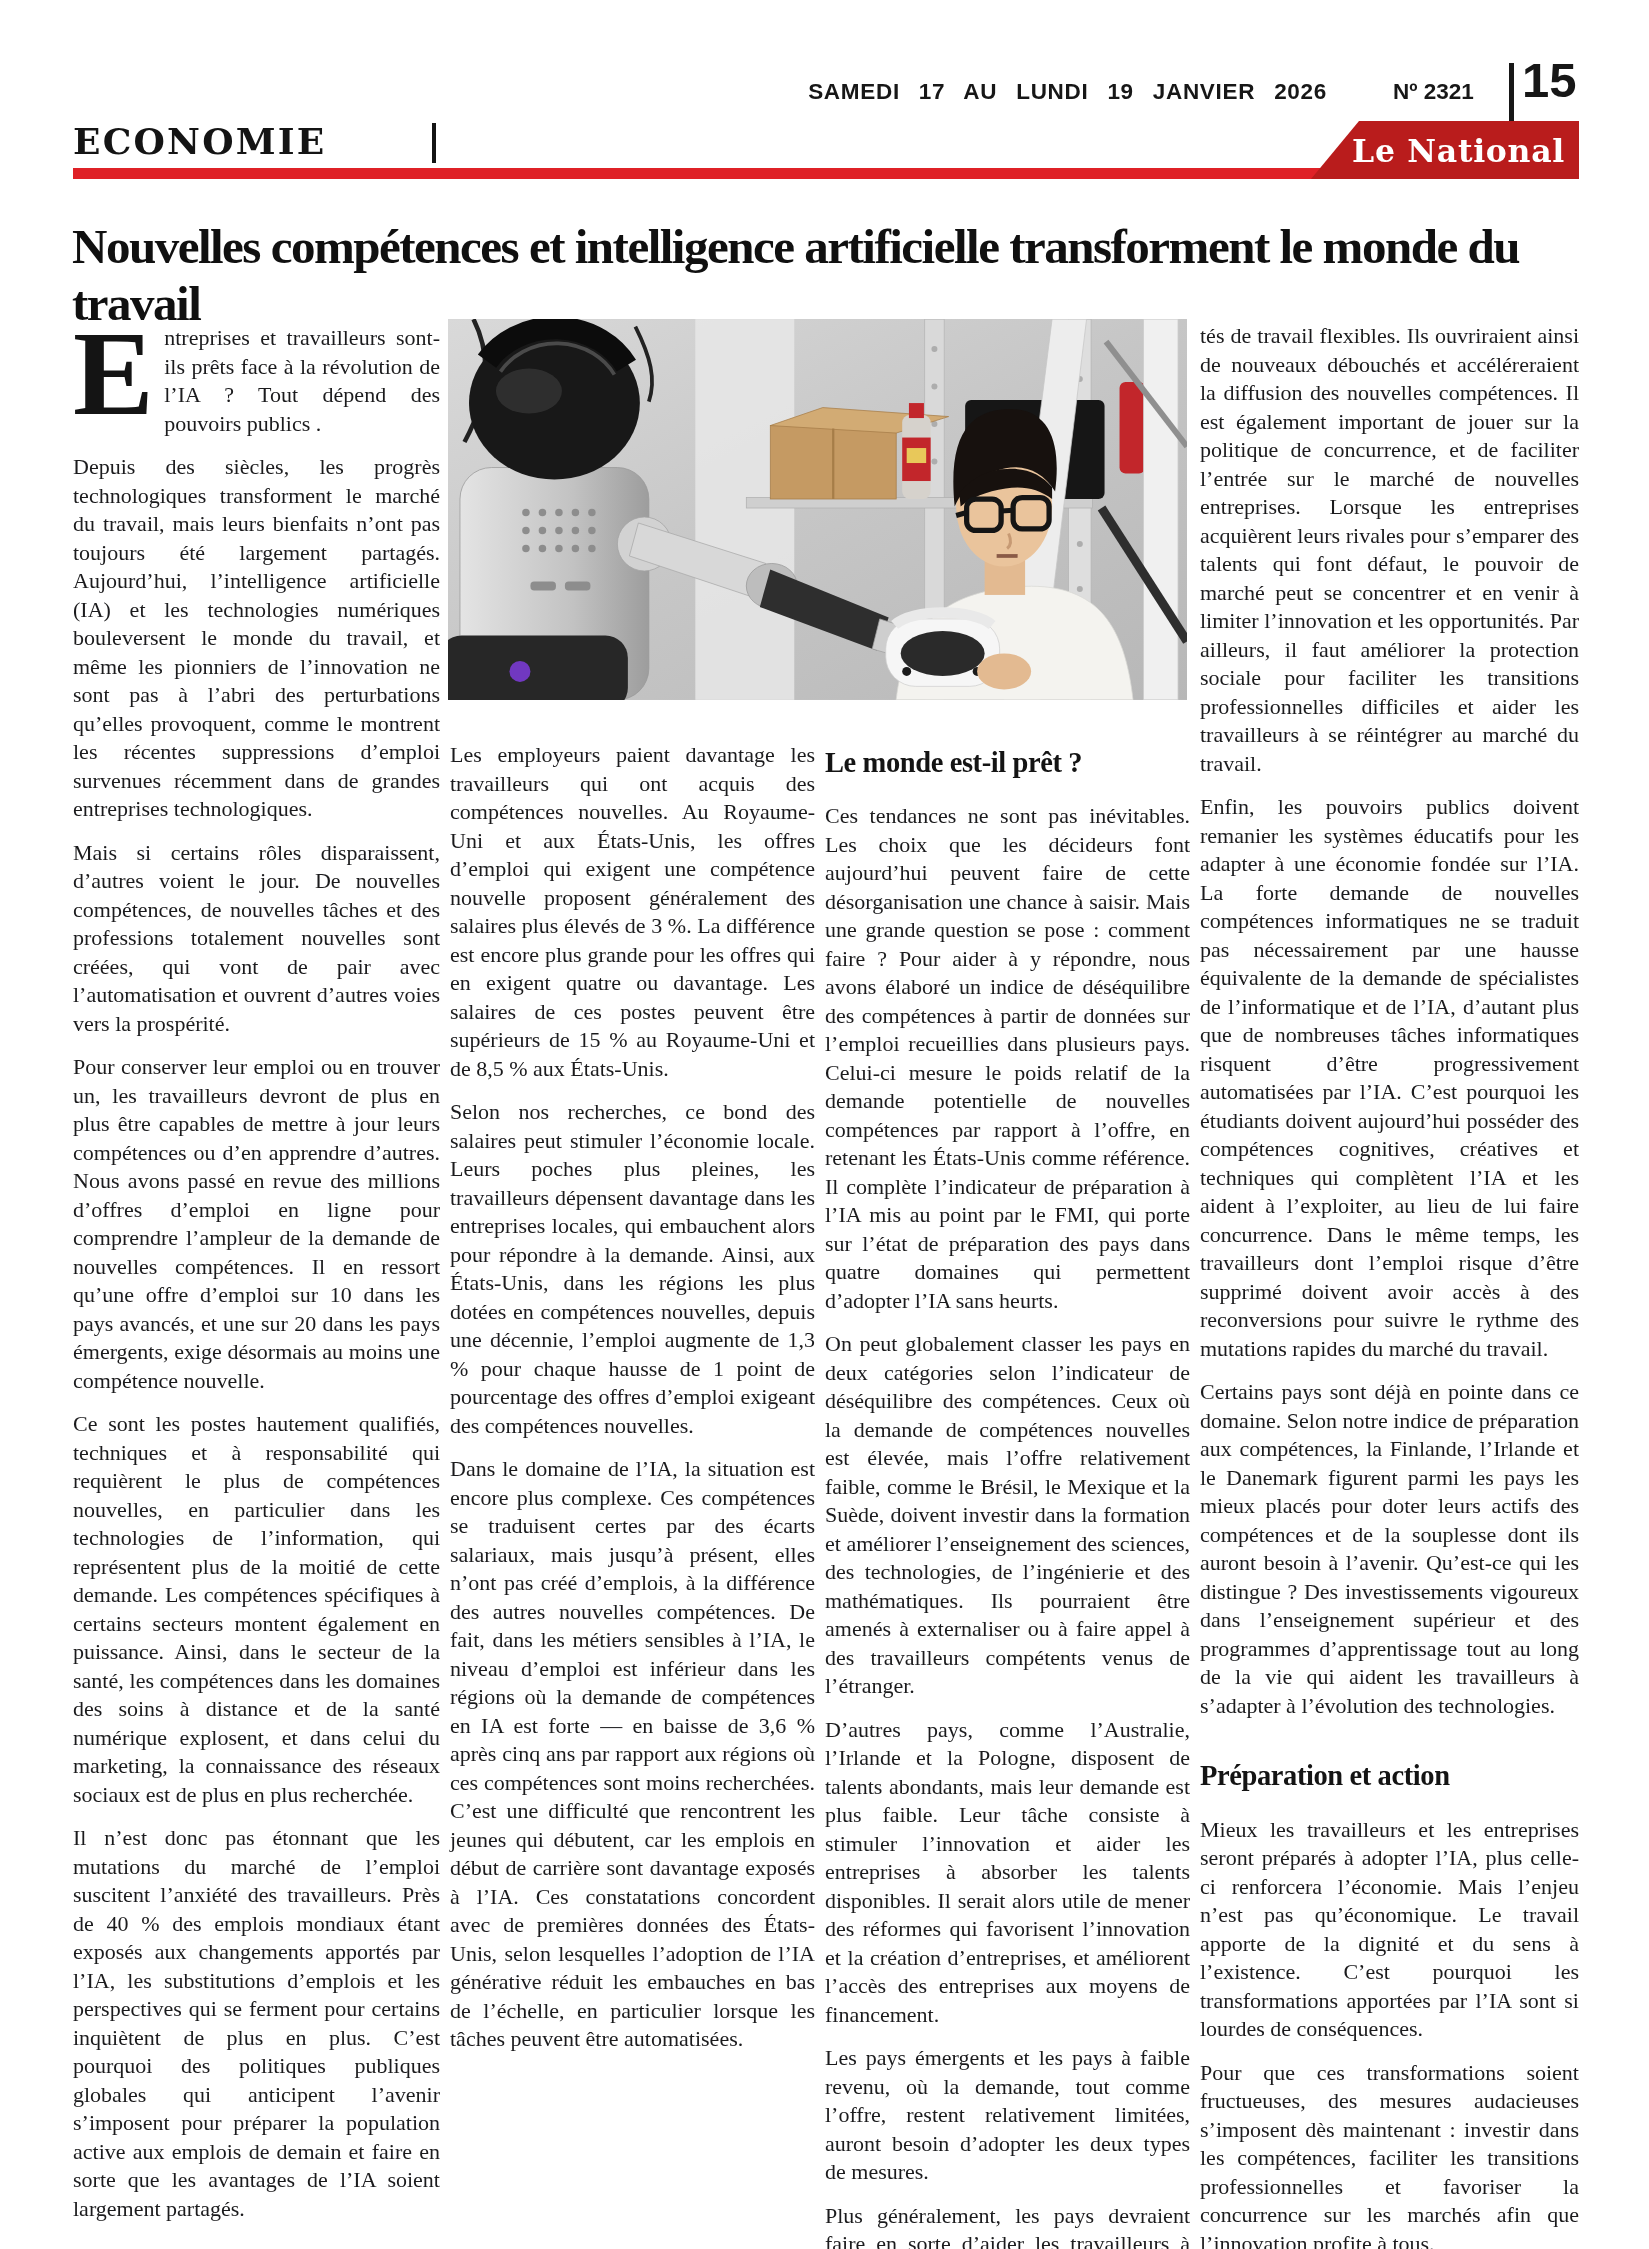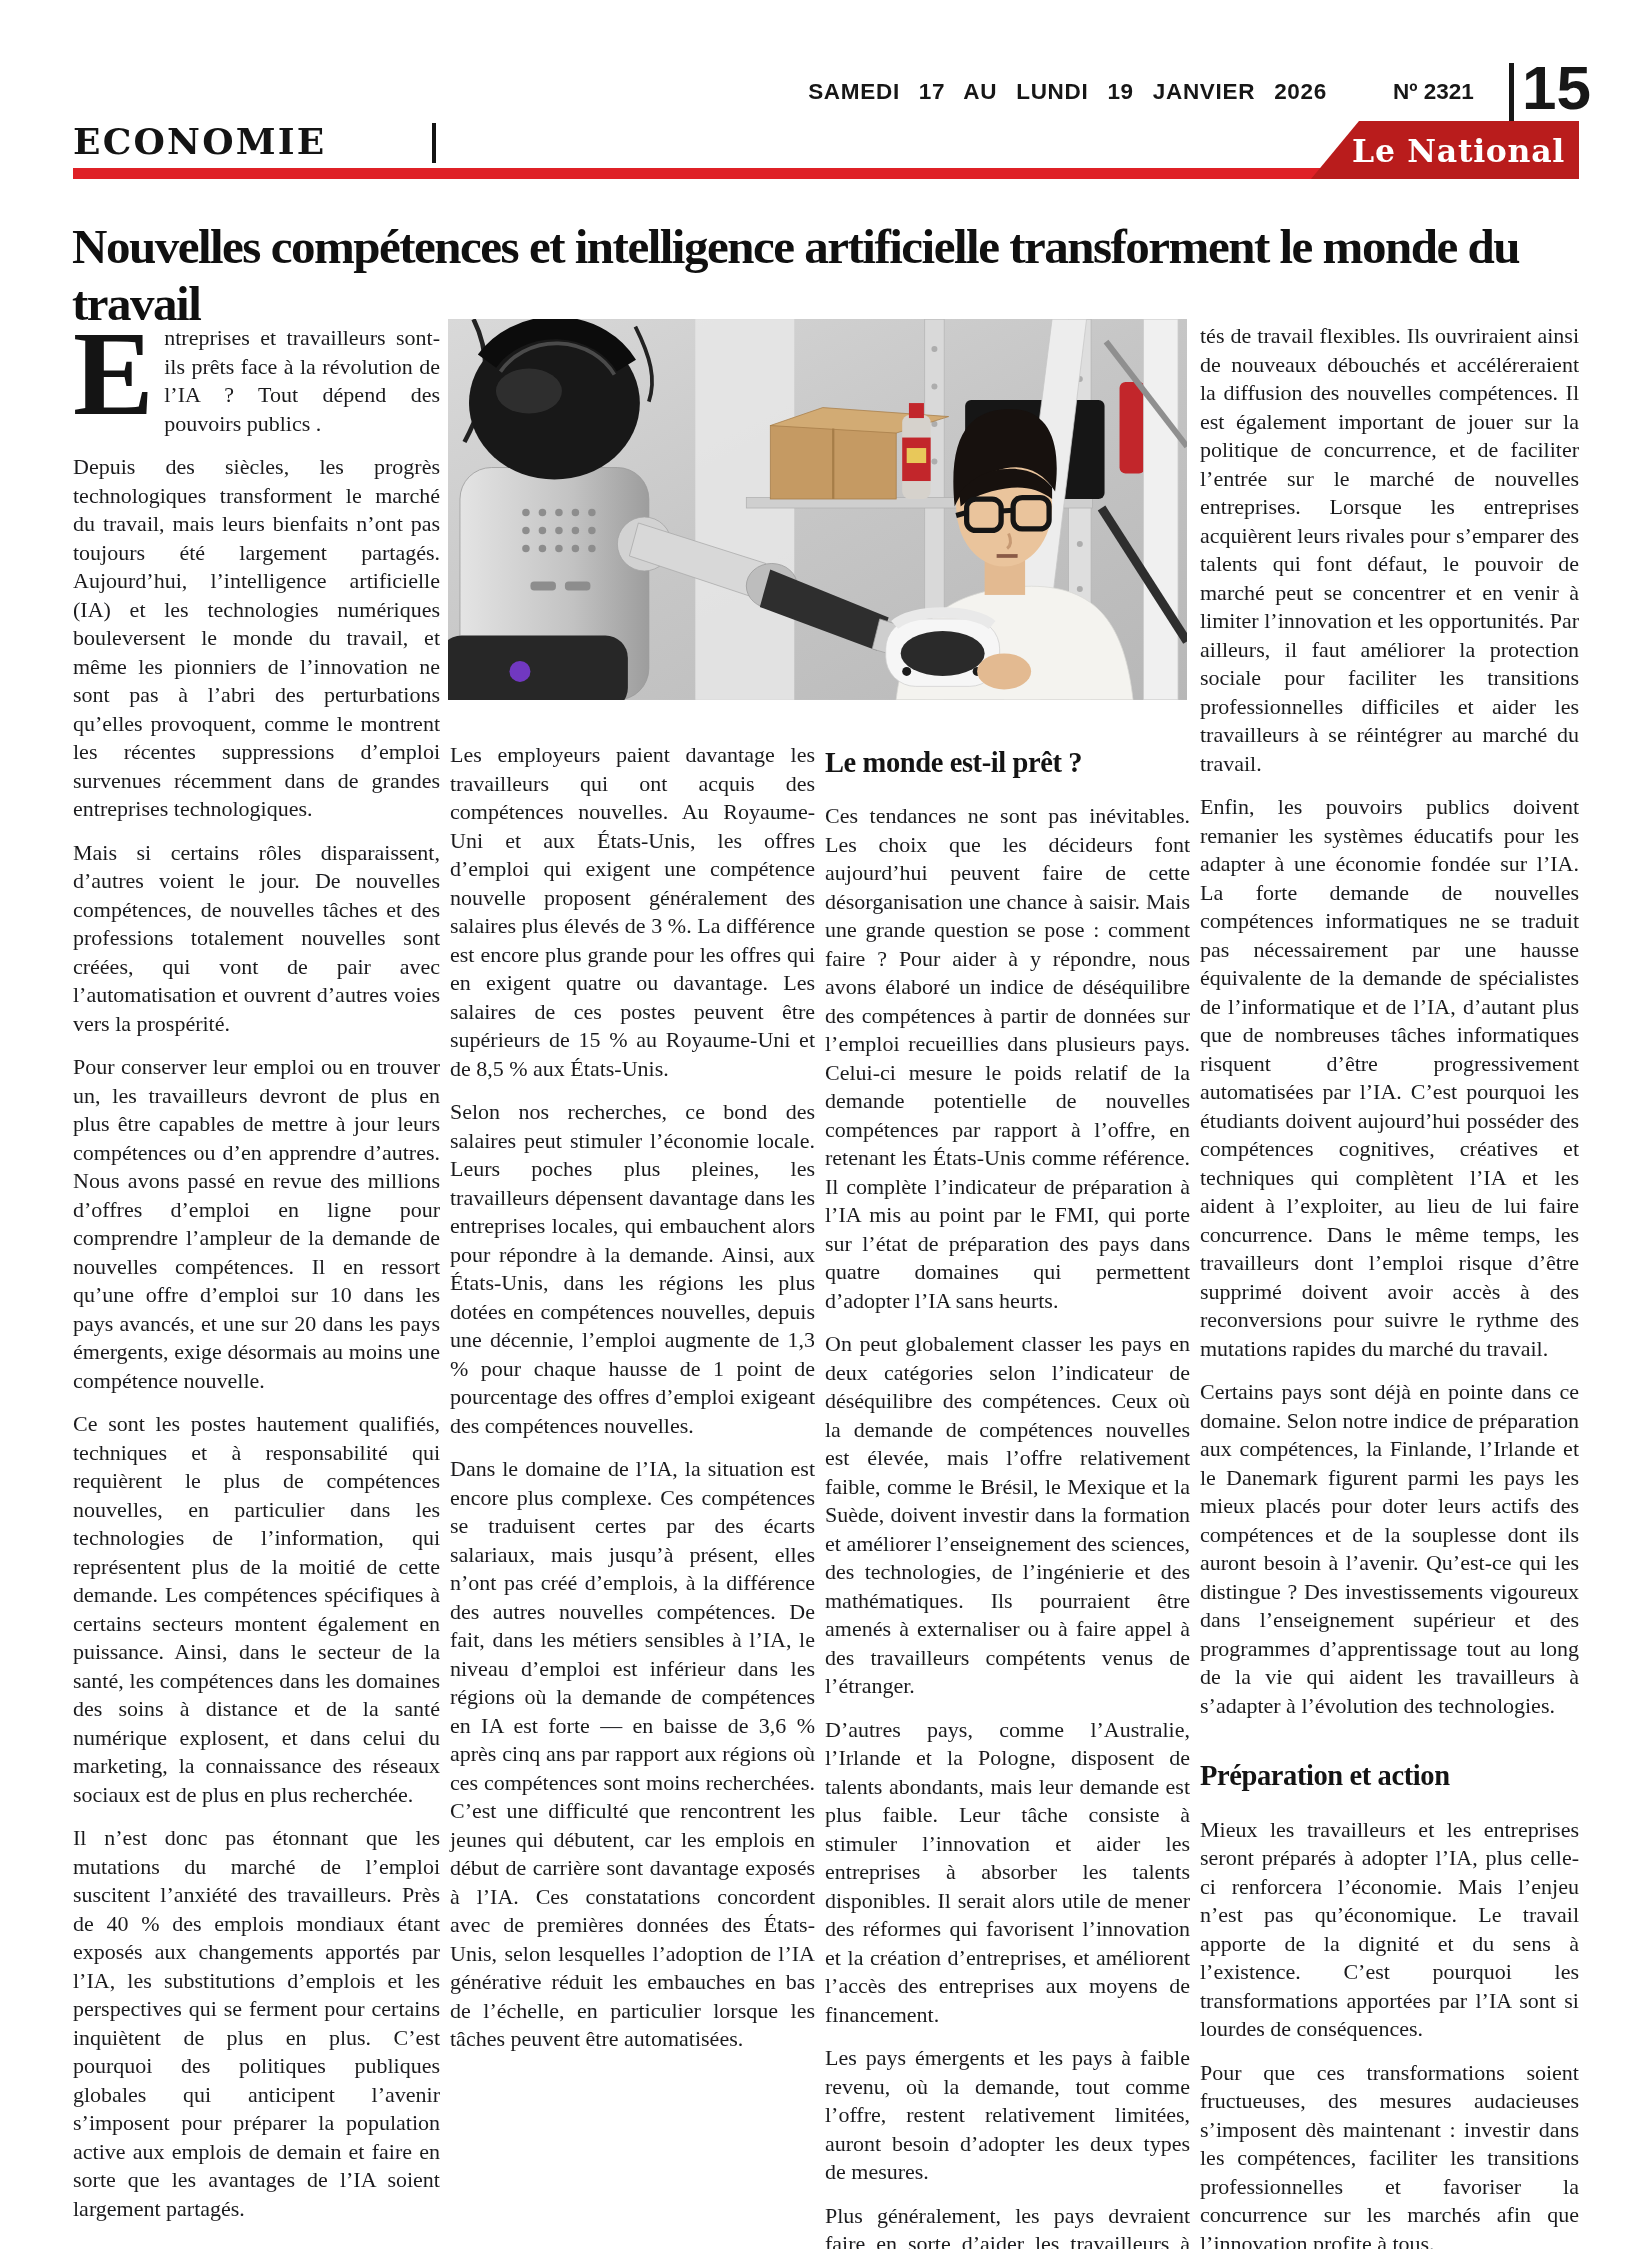--- a/index.html
+++ b/index.html
@@ -7,21 +7,21 @@
         font-family:"Liberation Serif",serif;color:#1b1b1d;}
 
   
   .date-line{position:absolute;top:79px;left:652px;width:675px;text-align:right;
     font-family:"Liberation Sans",sans-serif;font-weight:700;font-size:22.5px;letter-spacing:0.7px;
     word-spacing:12px;color:#171717;}
   .issue-number{position:absolute;top:79px;left:1393px;
     font-family:"Liberation Sans",sans-serif;font-weight:700;font-size:22.5px;color:#171717;}
   .page-bar{position:absolute;top:63px;left:1509px;width:5.2px;height:60px;background:#171717;}
   .page-number{position:absolute;top:52px;left:1522px;
-    font-family:"Liberation Sans",sans-serif;font-weight:700;font-size:62px;color:#171717;}
+    font-family:"Liberation Sans",sans-serif;font-weight:700;font-size:49px;color:#171717;}
   .section-title{position:absolute;top:120px;left:73px;
     font-family:"DejaVu Serif",serif;font-weight:700;font-size:36px;letter-spacing:2.2px;color:#141414;}
   .section-bar{position:absolute;top:123px;left:432px;width:3.7px;height:40px;background:#141414;}
   .red-strip{position:absolute;top:168px;left:73px;width:1505px;height:11.2px;}
   .brand-box{position:absolute;top:121px;left:1311px;width:268px;height:58px;
     clip-path:polygon(48px 0,100% 0,100% 100%,0 100%);
     display:flex;align-items:center;justify-content:center;}
   .brand-box span{font-family:"DejaVu Serif",serif;font-weight:700;font-size:31.5px;color:#ffffff;
     padding-left:27px;letter-spacing:0.7px;}
 

